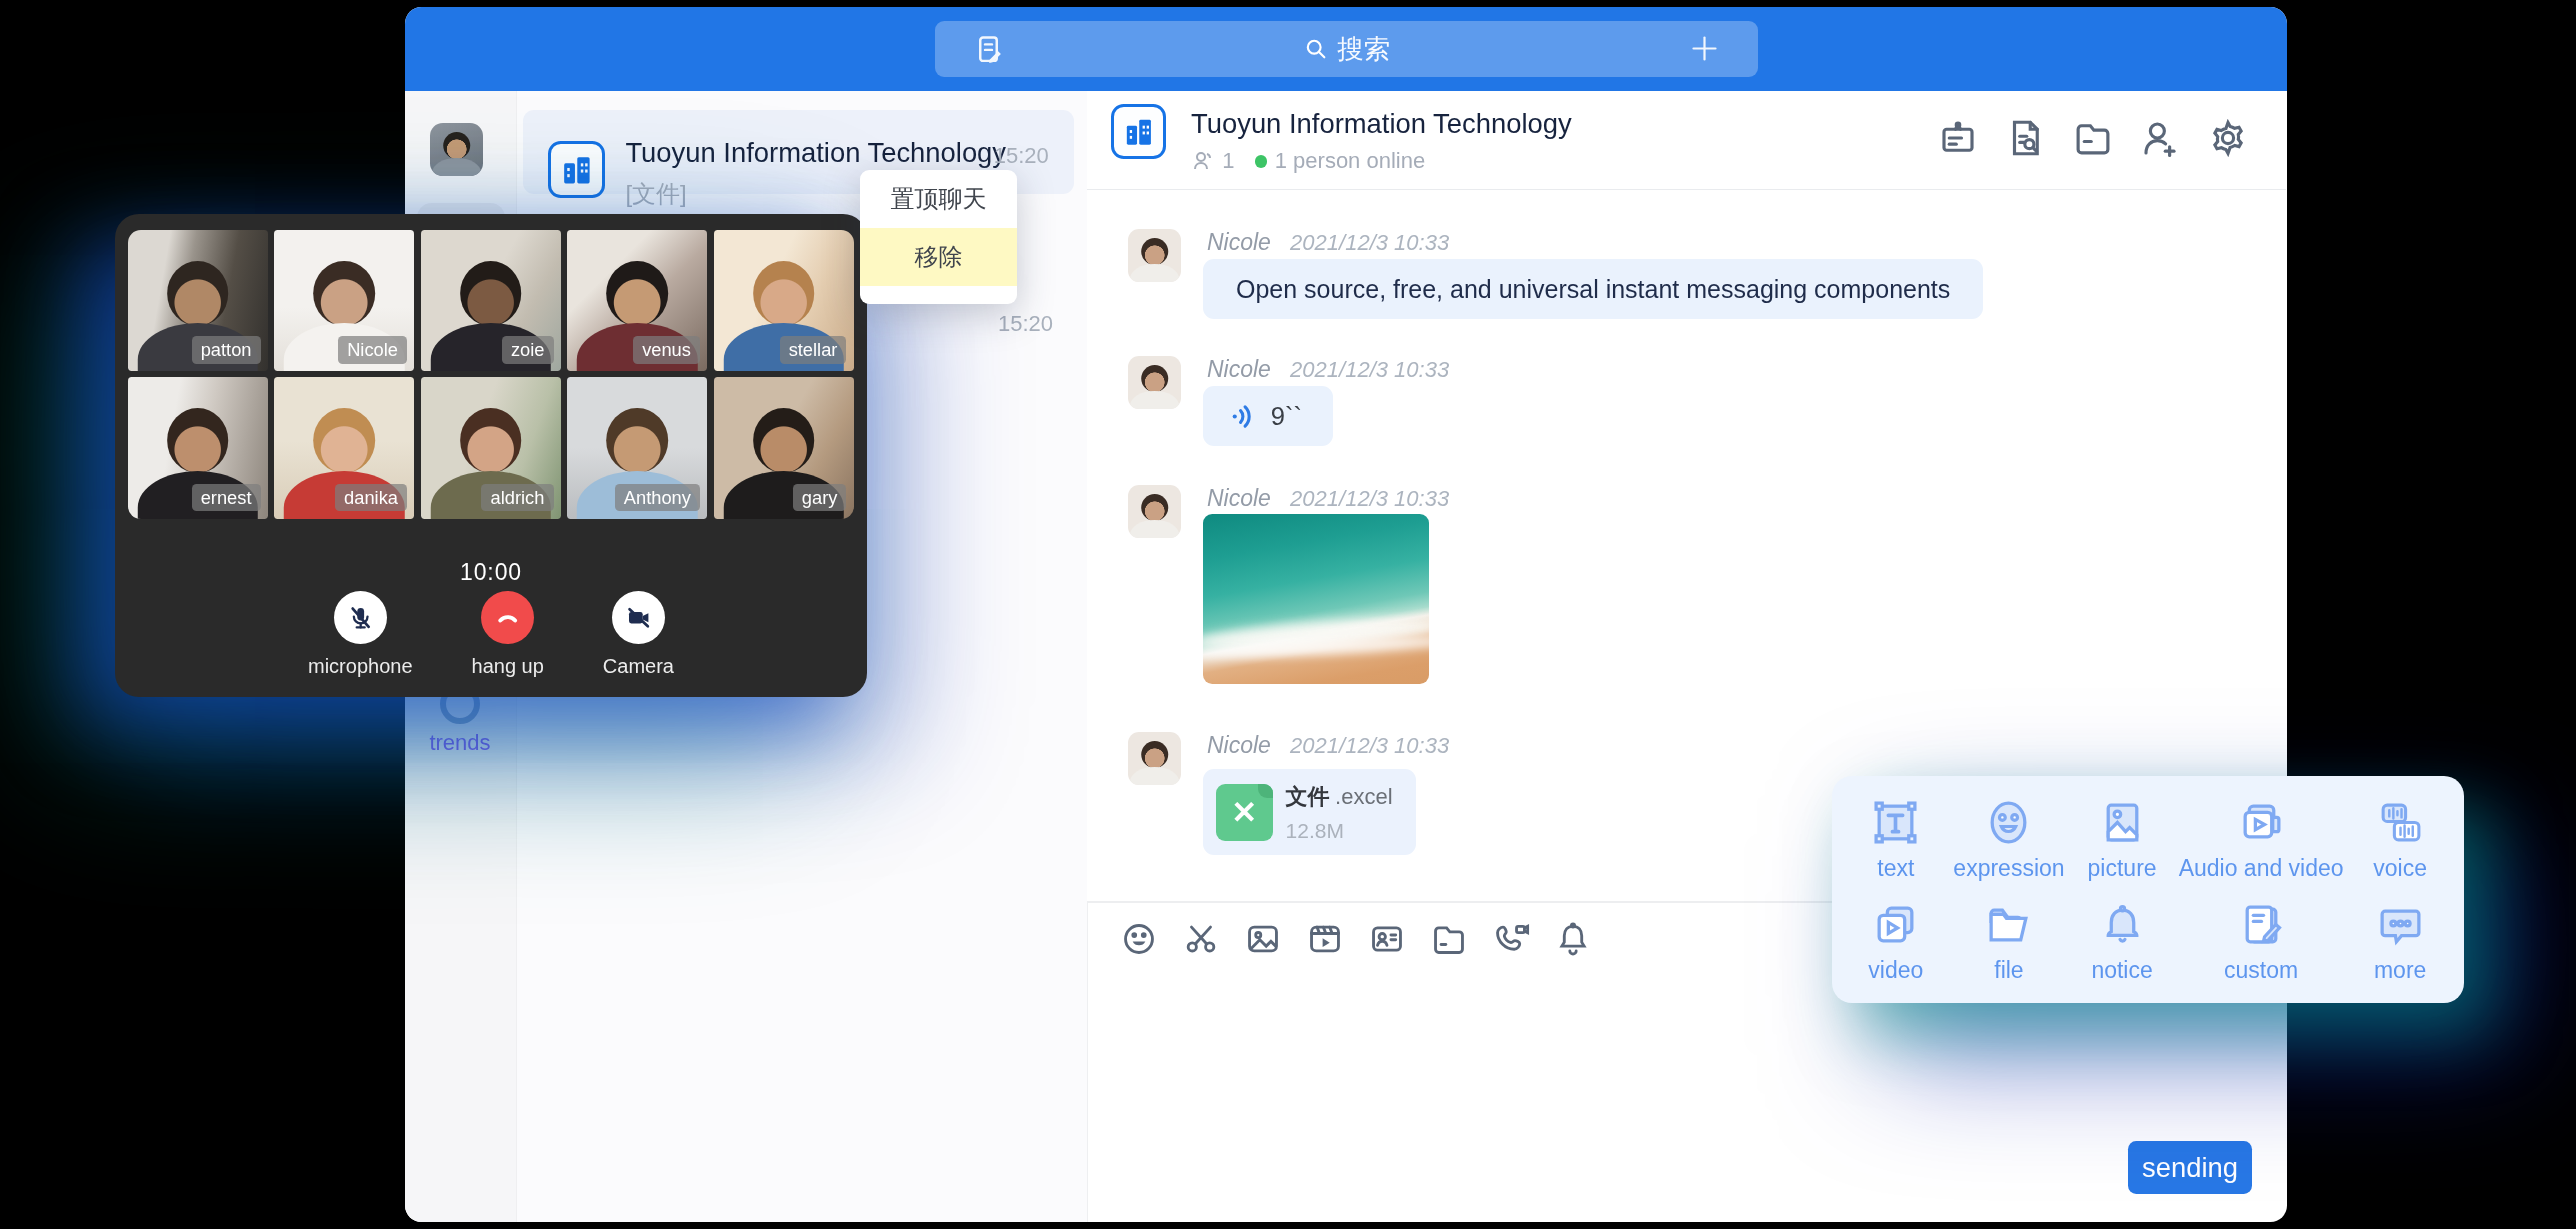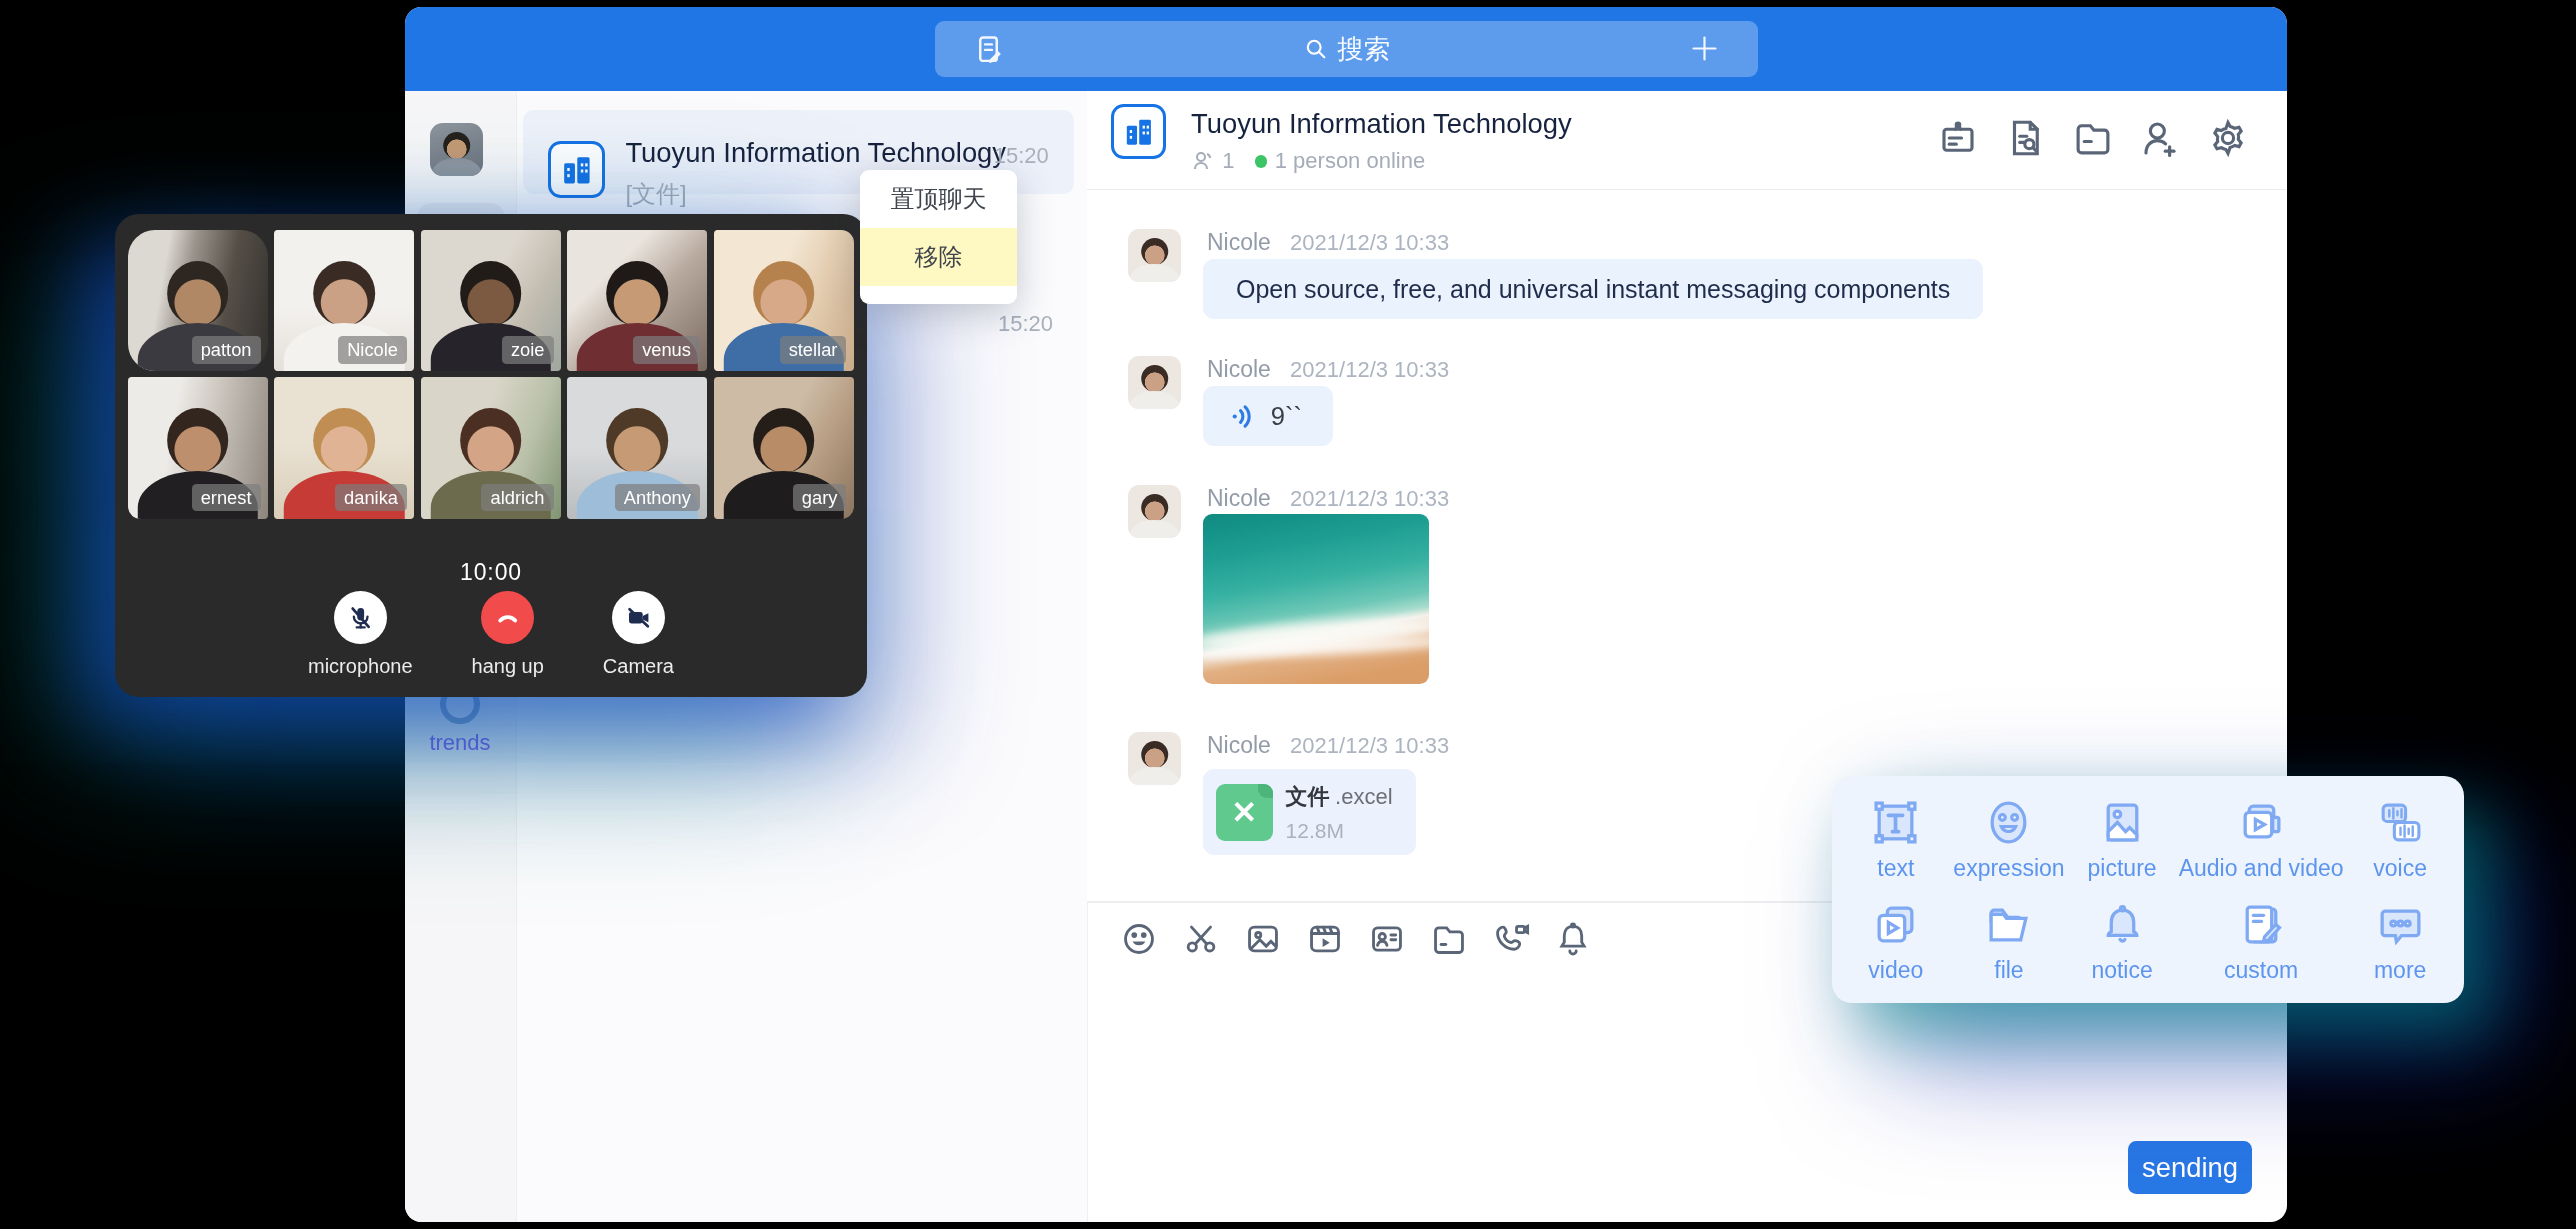--- a/index.html
+++ b/index.html
@@ -60,21 +60,21 @@
   .dot-green { width:12.8px; height:12.8px; border-radius:50%; background:#3DC466; margin-left:12.8px; }
   .mh-actions { position:absolute; right:37px; top:25.6px; display:flex; gap:25.6px; }
   .mh-act { width:42px; height:42px; color:#5A6678; cursor:pointer; }
   .mh-act svg { width:100%; height:100%; }
 
   
   .messages { position:absolute; left:682px; top:183px; width:1199px; height:711px; background:#fff; }
   .msg { position:absolute; left:41px; }
   .msg-avatar { position:absolute; left:0; top:0; width:53px; height:53px; border-radius:11px;
     overflow:hidden; background:#EDE7E1; }
-  .msg-meta { position:absolute; left:79px; top:0; font-size:23px; color:#939BA7; white-space:nowrap; }
+  .msg-meta { position:absolute; left:79px; top:0; font-size:23px; color:#939BA7; white-space:nowrap;font-style:italic; }
   .msg-meta .t { color:#ACB4BF; margin-left:12.8px; font-size:22px; }
   .bubble { position:absolute; left:75px; background:#EAF2FD; border-radius:11px;
     display:flex; align-items:center; }
   .b-text { top:30px; height:60px; padding:0 33px; font-size:25px; color:#1F2C4A; }
   .b-voice { top:30px; height:60px; width:130px; padding:0 24px; gap:12.8px;
     font-size:25.6px; color:#3A3F46; }
   .b-voice svg { width:31px; height:31px; }
   .img-msg { position:absolute; left:75px; top:29px; width:226px; height:170px;
     border-radius:9.1px; overflow:hidden;
     background:linear-gradient(170deg,#0F8A80 0%,#1E9E92 22%,#36B1A2 40%,#6FC8B7 56%,#A8DCCD 63%,#F2EFE8 67%,#E2B083 76%,#DB9E69 90%,#D99C66 100%); }
@@ -120,21 +120,21 @@
     gap:6.4px; border-radius:12.8px; overflow:hidden; }
   .tile { position:relative; border-radius:3.7px; overflow:hidden; background:#777; }
   .tile .ph-head { position:absolute; left:50%; top:22%; width:44%; height:46%;
     transform:translateX(-50%); border-radius:50%;
     background:radial-gradient(circle at 50% 64%, var(--skin) 0 44%, var(--hair) 46% 100%); }
   .tile .ph-body { position:absolute; left:50%; bottom:-18%; width:86%; height:52%;
     transform:translateX(-50%); border-radius:50% 50% 0 0; background:var(--shirt); }
   .name-tag { position:absolute; right:7.3px; bottom:7.3px; background:rgba(125,125,125,0.7);
     color:#fff; font-size:18.3px; padding:2.7px 9.1px; border-radius:4.6px; z-index:2; }
   .tile:nth-child(1){ --skin:#b08866; --hair:#2e2620; --shirt:#3a3a40;
-    background:linear-gradient(100deg,#dcd8d2 0 26%,#9a948c 42%,#544e46 68%,#33312e 100%);border-radius:27px; }
+    background:linear-gradient(100deg,#dcd8d2 0 26%,#9a948c 42%,#544e46 68%,#33312e 100%); }
   .tile:nth-child(2){ --skin:#caa184; --hair:#3a2c24; --shirt:#f4f2ef;
     background:linear-gradient(180deg,#f3f1ee 0 55%,#e4e0da 100%); }
   .tile:nth-child(3){ --skin:#7c5a42; --hair:#221c18; --shirt:#26242a;
     background:linear-gradient(120deg,#ddd8cf 0 45%,#c2bcb0 70%,#9fa79f 100%); }
   .tile:nth-child(4){ --skin:#c59a74; --hair:#1f1a18; --shirt:#6e2e32;
     background:linear-gradient(135deg,#e9e4dd 0 30%,#b9aaa0 55%,#7a6a60 100%); }
   .tile:nth-child(5){ --skin:#d8a988; --hair:#b5824e; --shirt:#3f6ea6;
     background:linear-gradient(115deg,#f3e7d4 0 40%,#e4cdb0 65%,#c9ab8a 100%); }
   .tile:nth-child(6){ --skin:#bd8f6d; --hair:#33261e; --shirt:#211f22;
     background:linear-gradient(100deg,#edebe8 0 32%,#cfc9c2 55%,#8d857c 100%); }

